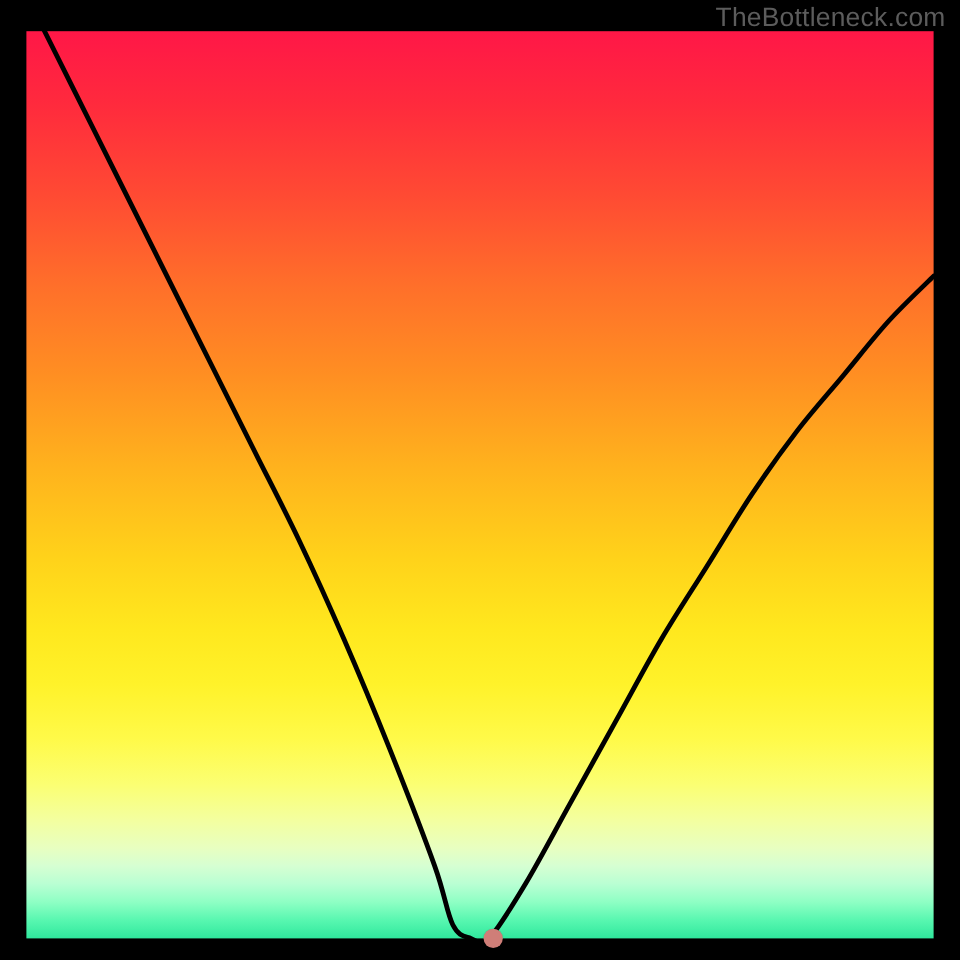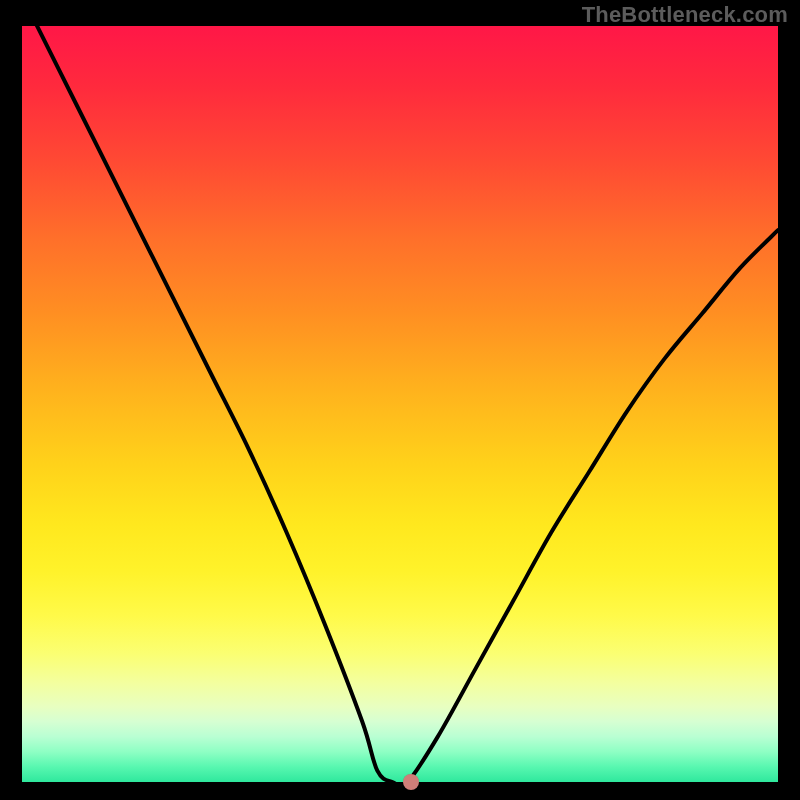--- a/index.html
+++ b/index.html
@@ -16,21 +16,21 @@
     width: 800px;
     height: 800px;
     background: #000;
   }
   .watermark {
     position: absolute;
     top: 2px;
     right: 12px;
     color: #5c5c5c;
     font-size: 22px;
-    font-weight: 700;
+    font-weight: 400;
     letter-spacing: 0.2px;
     z-index: 5;
   }
   .plot {
     position: absolute;
     left: 22px;
     top: 26px;
     width: 756px;
     height: 756px;
     background: linear-gradient(

